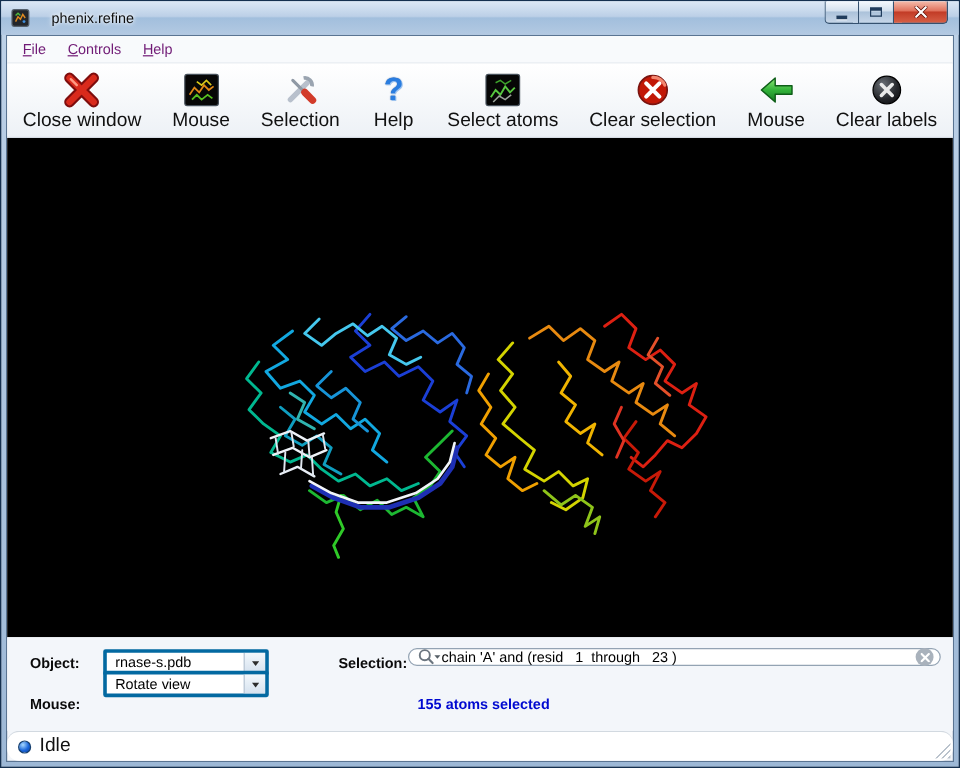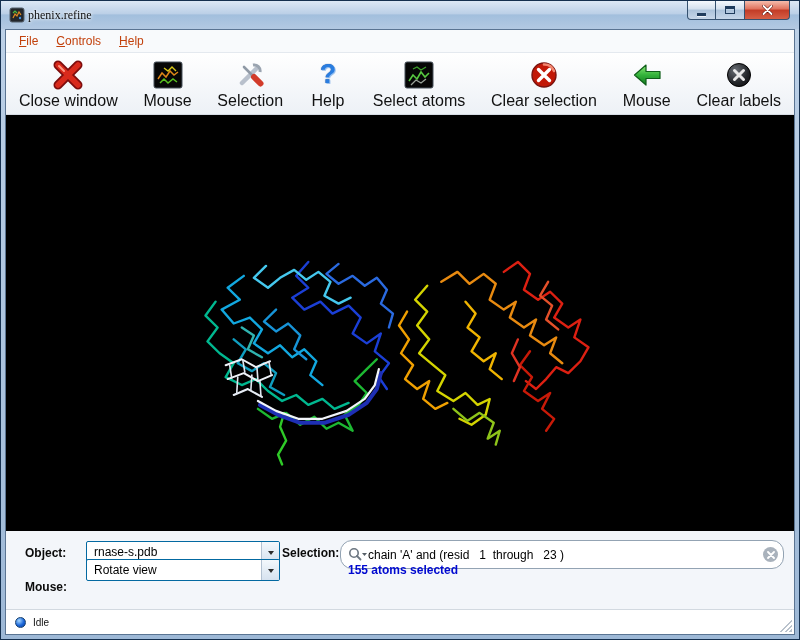--- a/index.html
+++ b/index.html
@@ -9,25 +9,24 @@
     width:800px; height:640px;
     border:1px solid #15304f;
     background:linear-gradient(#bed2e8, #9db8d6);
     display:flex; flex-direction:column;
     position:relative;
   }
 
   
   .titlebar {
     height:28px; flex:0 0 28px;
-    display:flex; align-items:center; gap:3px;
+    display:flex; align-items:center; gap:18px;
     padding:0 8px;
     background:linear-gradient(#dce8f5 0%, #bcd0e7 45%, #a2bfdd 50%, #b3c9e2 100%);
     position:relative;
-    font-family:Liberation Serif, serif;
   }
   .app-icon { width:16px; height:16px; flex:0 0 16px; }
   .window-title { font-size:12px; color:#0d0d0d; text-shadow:0 0 3px #fff, 0 0 5px #fff; }
   .win-buttons { position:absolute; top:0; right:9px; display:flex; }
   .win-btn {
     height:19px; display:flex; align-items:center; justify-content:center;
     border:1px solid #35516f; border-top:none; cursor:default;
   }
   .win-btn.min { width:29px; border-radius:0 0 0 4px;
     background:linear-gradient(#f5f9fd 0%, #d3e0ee 45%, #abc2da 50%, #c6d6e8 100%); }
@@ -45,21 +44,21 @@
     background:#f3f6fa;
     display:flex; flex-direction:column; min-height:0;
   }
 
   
   .menubar {
     height:23px; flex:0 0 23px;
     background:#f8fafc; border-bottom:1px solid #e4e9ef;
     display:flex; align-items:stretch; padding-left:4px; font-size:12px;
   }
-  .menu-item { padding:0 9px; display:flex; align-items:center; color:#c2410c; cursor:default; }
+  .menu-item { padding:0 9px; display:flex; align-items:center; color:#701a75; cursor:default; }
   .menu-accel { text-decoration:underline; }
 
   
   .toolbar {
     height:62px; flex:0 0 62px;
     background:linear-gradient(#ffffff, #edf1f6);
     border-bottom:1px solid #d6dce4;
     display:flex; justify-content:space-between; align-items:flex-start;
     padding:4px 10px 0;
   }
@@ -73,54 +72,55 @@
   .viewport svg { display:block; width:100%; height:100%; }
 
   
   .controls { height:78px; flex:0 0 78px; background:#f3f6fa; position:relative; font-size:12px; }
   .ctl-label { position:absolute; font-weight:bold; color:#0a0a0a; }
   .lbl-object { left:19px; top:15px; }
   .lbl-selection { left:258px; top:15px;margin-left:18px; }
   .lbl-mouse { left:19px; top:49px; }
 
   .combo {
-    position:absolute; height:22px; width:194px;
-    border:1px solid #0369a1; border-radius:2px; background:#fff;
+    position:absolute; height:22px; width:138px;
+    border:3px solid #0369a1; border-radius:2px; background:#fff;
     display:flex; align-items:center; overflow:hidden;
   }
   .combo-object { left:80px; top:10px; }
   .combo-mouse { left:80px; top:28px; }
   .combo-text { flex:1; padding:0 7px; font-size:12px; color:#000; white-space:nowrap; }
   .combo-arrow {
     width:18px; height:100%; border-left:1px solid #b2c1d1;
     background:linear-gradient(#f3f8fc, #d6e2ef);
     display:flex; align-items:center; justify-content:center;
   }
   .combo-arrow i { width:0; height:0; border:3.5px solid transparent; border-top:4.5px solid #2c2c2c; margin-top:4px; }
 
   .searchbox {
-    position:absolute; left:334px; right:10px; top:9px; height:29px;
+    position:absolute; left:334px; right:10px; top:9px; height:15px;
     border:1px solid #93a3b3; border-radius:12px; background:#fff;
     display:flex; align-items:center; padding:0 5px 0 7px;
   }
   .search-input {
     flex:1; border:none; outline:none; background:transparent;
     font:12px "Liberation Sans", sans-serif; color:#000; white-space:pre;
   }
   .search-clear {
     width:15px; height:15px; border-radius:50%; background:#a9b2bc;
     display:flex; align-items:center; justify-content:center; flex:0 0 15px;
   }
-  .atoms-selected { position:absolute; left:342px; top:32px; color:#0009d0; font-weight:bold; }
+  .atoms-selected { position:absolute; left:342px; top:49px; color:#0009d0; font-weight:bold; }
 
   
   .statusbar {
     height:25px; flex:0 0 25px; background:#fff; border-top:1px solid #d2d9e0;
-    display:flex; align-items:center; gap:7px; padding:0 9px; font-size:10px; color:#111;
+    display:flex; align-items:center; gap:7px; padding:0 9px; font-size:16px; color:#111;
     position:relative;
+    border-radius:10px;
   }
   .status-led {
     width:11px; height:11px; border-radius:50%;
     background:radial-gradient(circle at 35% 30%, #a6d8ff, #1b66d9 55%, #0a3fa0);
     border:1px solid #16406f;
   }
   .resize-grip {
     position:absolute; right:2px; bottom:2px; width:13px; height:13px;
     background:
       linear-gradient(135deg, transparent 50%, #b9c2cc 50%, #b9c2cc 58%, transparent 58%,

